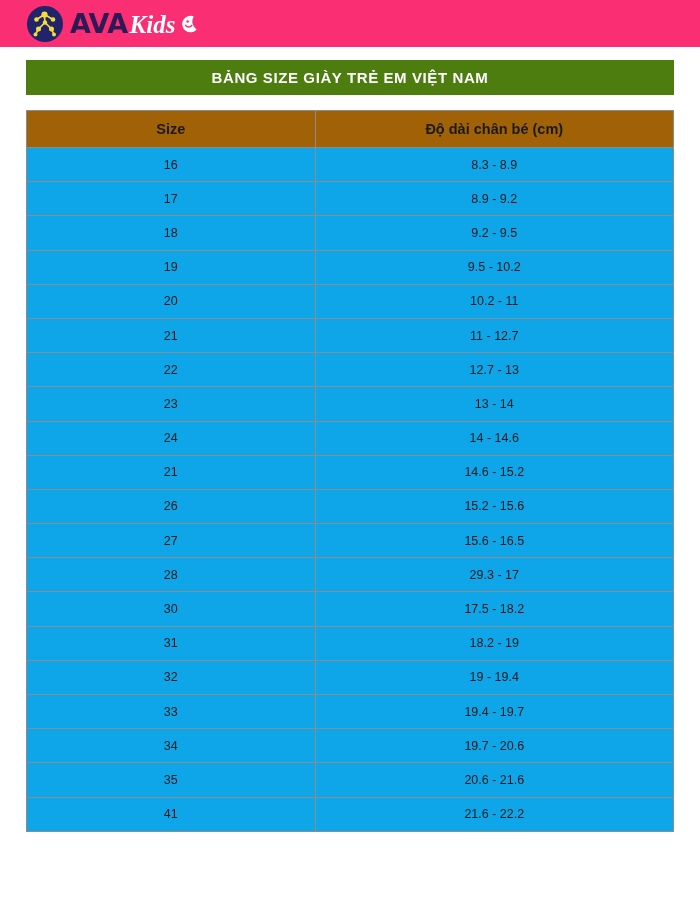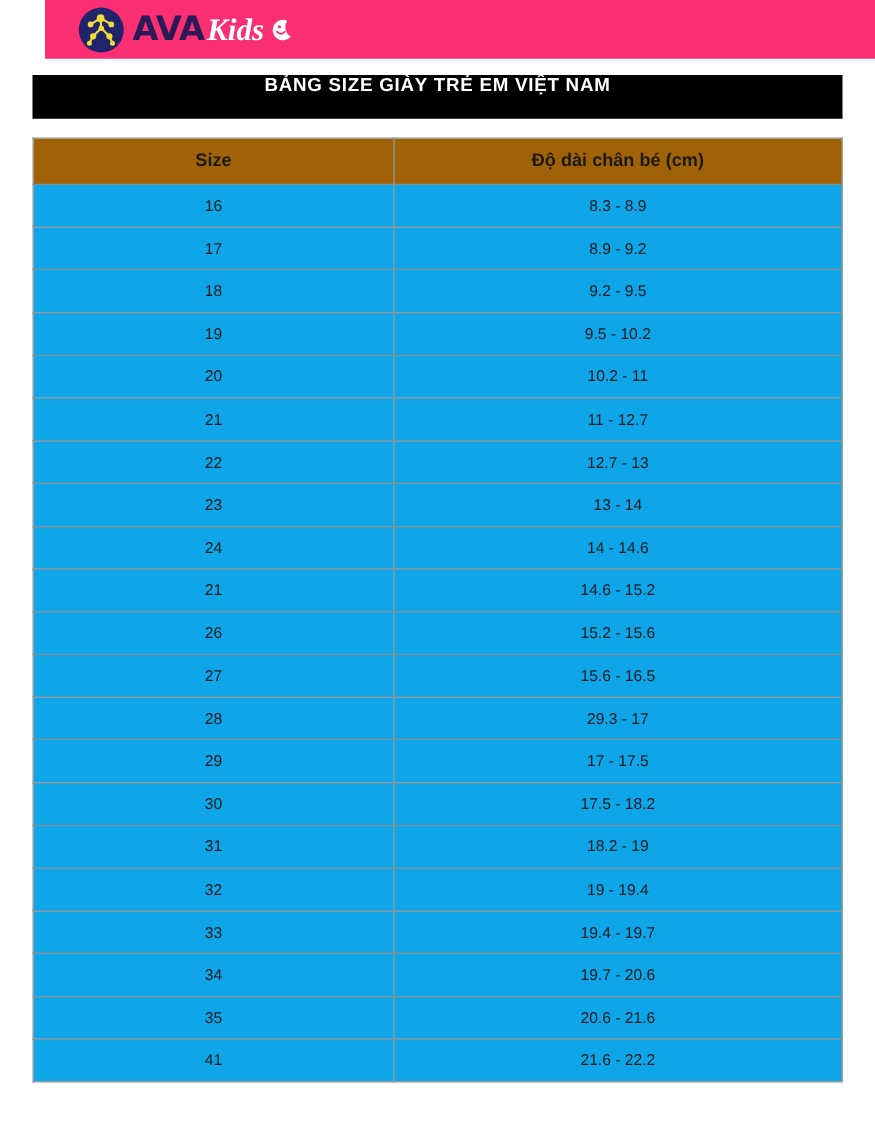--- a/index.html
+++ b/index.html
@@ -16,21 +16,20 @@
     overflow: hidden;
   }
 
   
   .brand-bar {
     height: 47px;
     background: #fa2e73;
     display: flex;
     align-items: center;
     padding-left: 26px;
-    margin-left: 36px;
   }
   .logo-lockup {
     display: flex;
     align-items: center;
     gap: 6px;
   }
   .logo-mark {
     width: 38px;
     height: 38px;
     flex: 0 0 38px;
@@ -62,23 +61,24 @@
     width: 20px;
     height: 20px;
     margin-left: 3px;
     align-self: center;
     display: block;
   }
 
   
   .title-banner {
     margin: 13px 26px 0 26px;
-    background: #000000;
+    background: #4d7c0f;
     height: 35px;
     display: flex;
+    align-items: center;
     justify-content: center;
   }
   .title-banner-text {
     color: #ffffff;
     font-size: 15px;
     font-weight: 700;
     letter-spacing: 0.6px;
     text-transform: uppercase;
     white-space: nowrap;
   }
@@ -215,24 +215,20 @@
         </tr>
         <tr>
           <td>27</td>
           <td>15.6 - 16.5</td>
         </tr>
         <tr>
           <td>28</td>
           <td>29.3 - 17</td>
         </tr>
         <tr>
-          <td>29</td>
-          <td>17 - 17.5</td>
-        </tr>
-        <tr>
           <td>30</td>
           <td>17.5 - 18.2</td>
         </tr>
         <tr>
           <td>31</td>
           <td>18.2 - 19</td>
         </tr>
         <tr>
           <td>32</td>
           <td>19 - 19.4</td>

